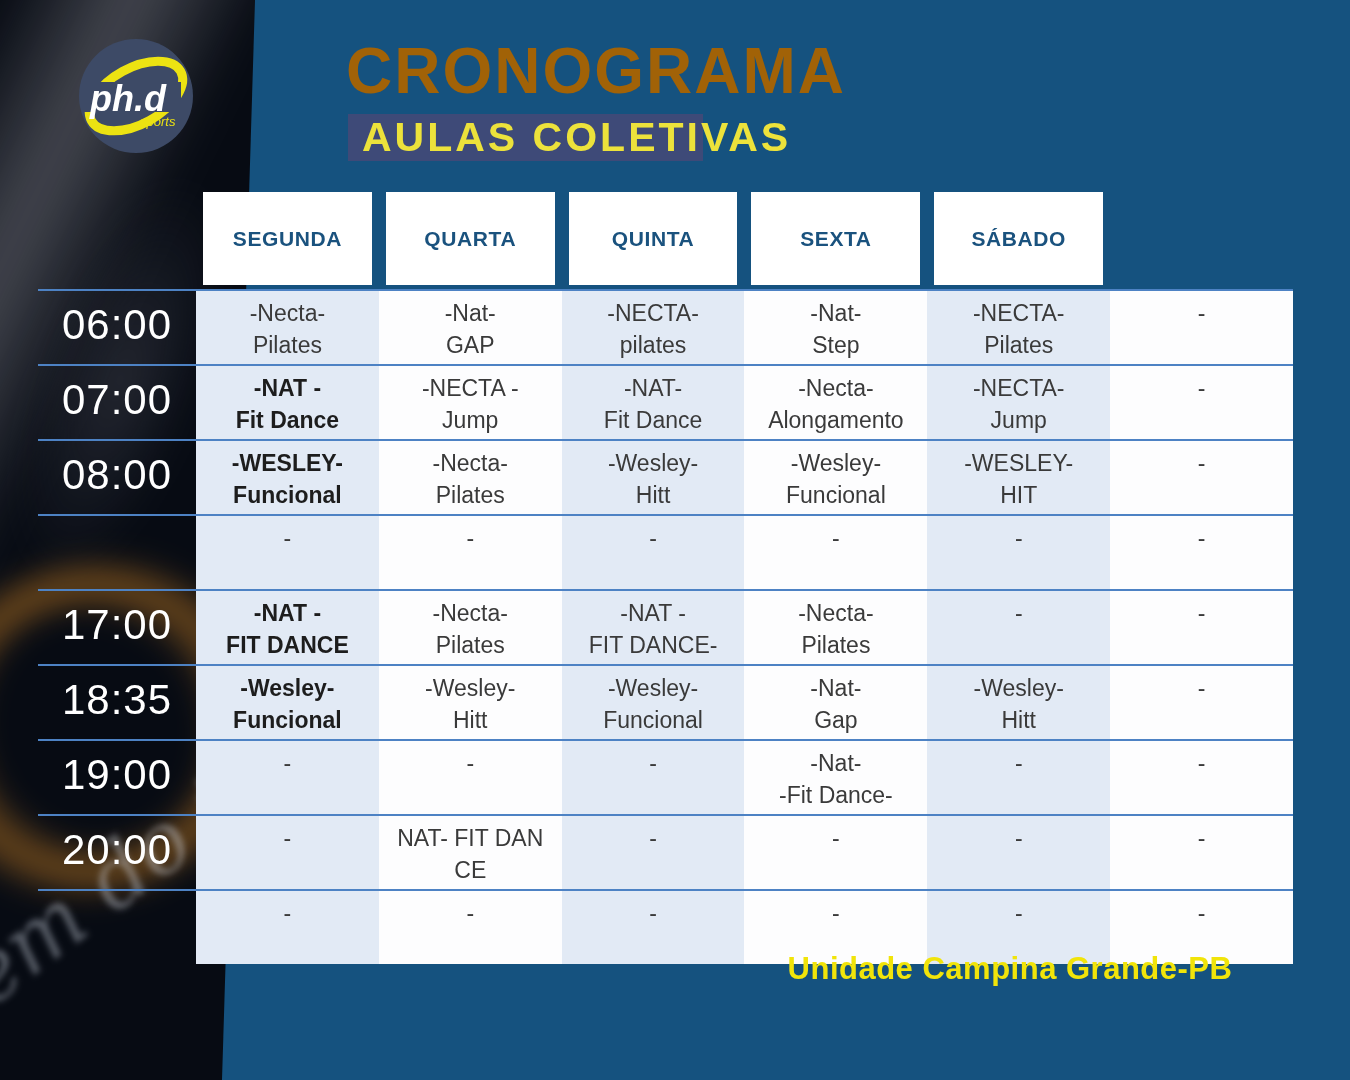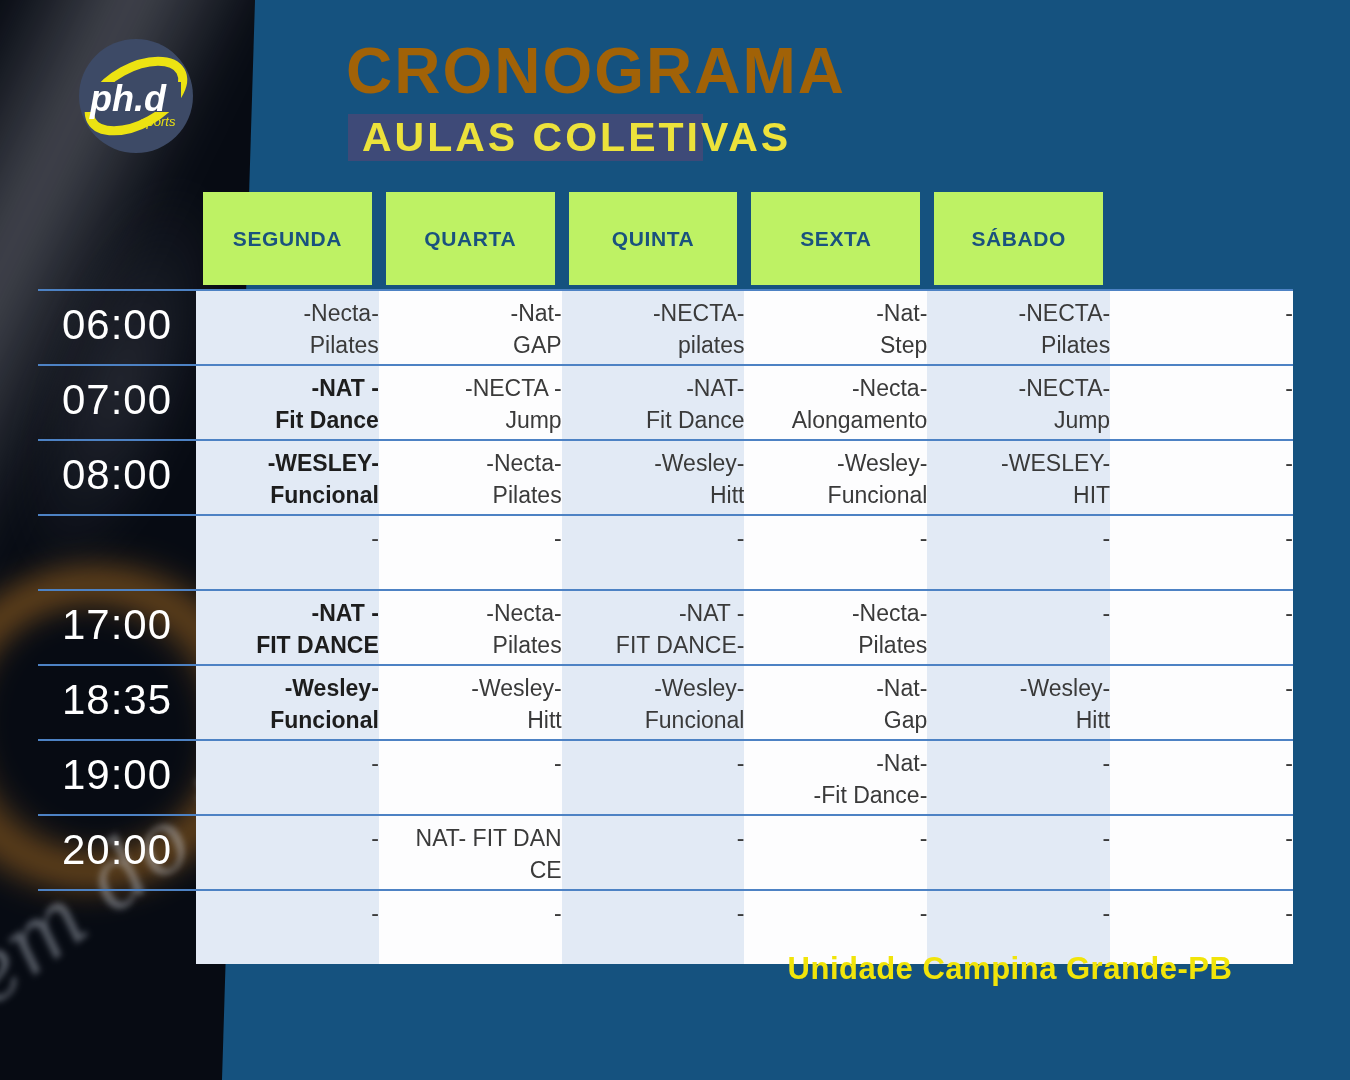--- a/index.html
+++ b/index.html
@@ -47,35 +47,35 @@
     position:absolute;left:348px;top:114px;height:47px;line-height:47px;
     padding-left:14px;padding-right:70px;
     background:linear-gradient(to right,#3e4a78 0,#3e4a78 355px,transparent 355px);
     font-size:41px;color:#ece23b;letter-spacing:3px;font-weight:700;
     white-space:nowrap;
   }
   
   .table{position:absolute;left:38px;top:192px;width:1255px;}
   .header-row{display:grid;grid-template-columns:158px repeat(6,1fr);height:93px;}
   .day-box{
-    margin:0 7px;background:#bef264;color:#1a527e;
+    margin:0 7px;background:#ffffff;color:#1a527e;
     display:flex;align-items:center;justify-content:center;
     font-size:21px;font-weight:bold;letter-spacing:.6px;
   }
   .body{margin-top:4px;}
   .srow{
     display:grid;grid-template-columns:158px repeat(6,1fr);
     height:73px;border-top:2px solid #4d82c4;
   }
   .time{
     color:#ffffff;font-size:42px;font-weight:400;letter-spacing:1px;
     text-align:center;padding-top:10px;
   }
   .cell{
-    text-align:right;white-space:pre-line;
+    text-align:center;white-space:pre-line;
     font-size:23px;line-height:32px;color:#3a3a3a;padding-top:6px;
   }
   .cell.alt{background:#e2eaf5;}
   .cell.white{background:#fdfdfe;}
   .cell.bold{font-weight:700;color:#1d1d1d;}
   
   .footer{
     position:absolute;left:750px;top:951px;width:520px;text-align:center;
     font-size:31px;font-weight:bold;color:#f1e40a;letter-spacing:.5px;
   }

